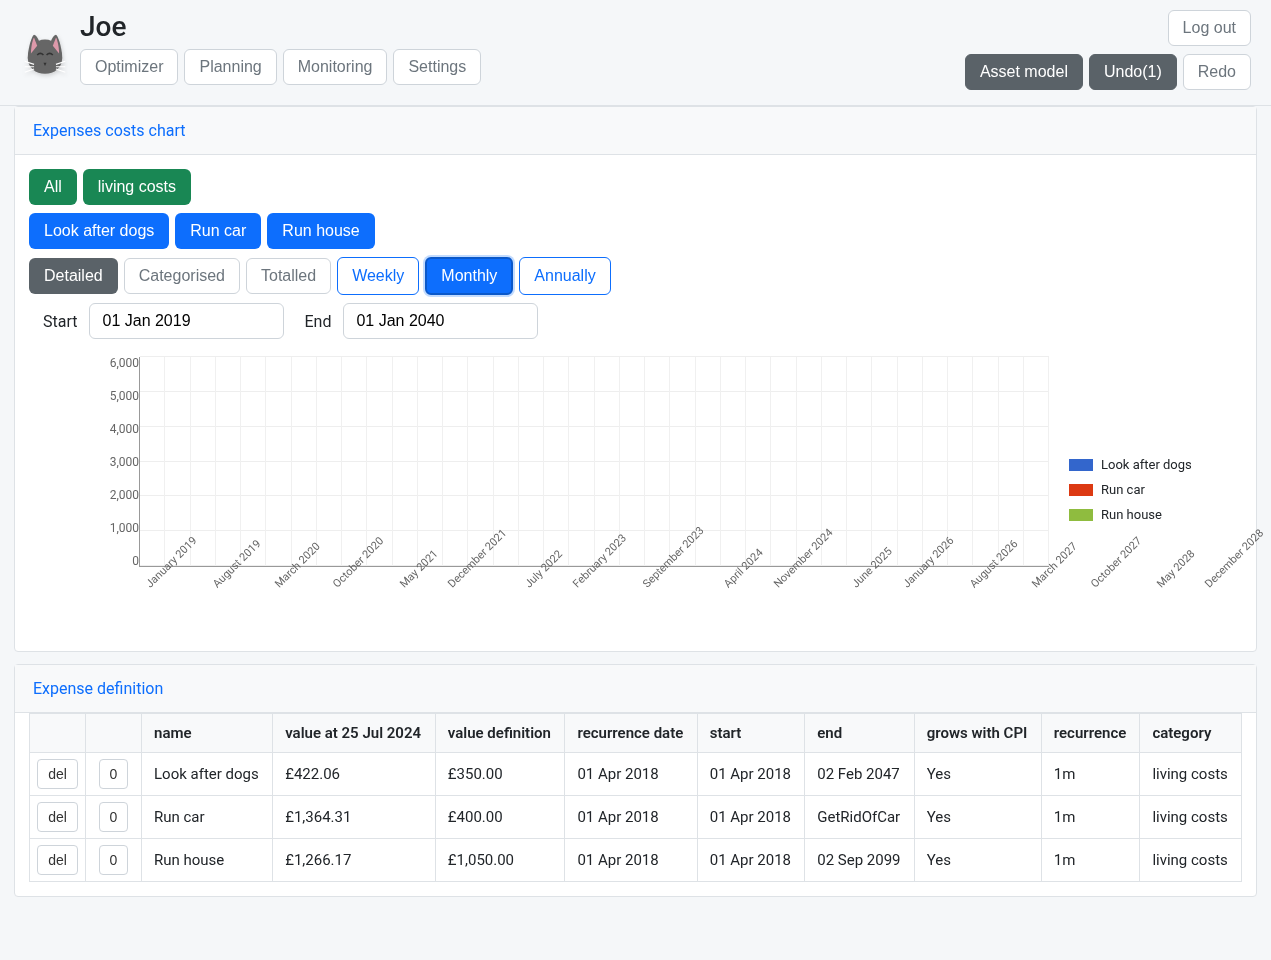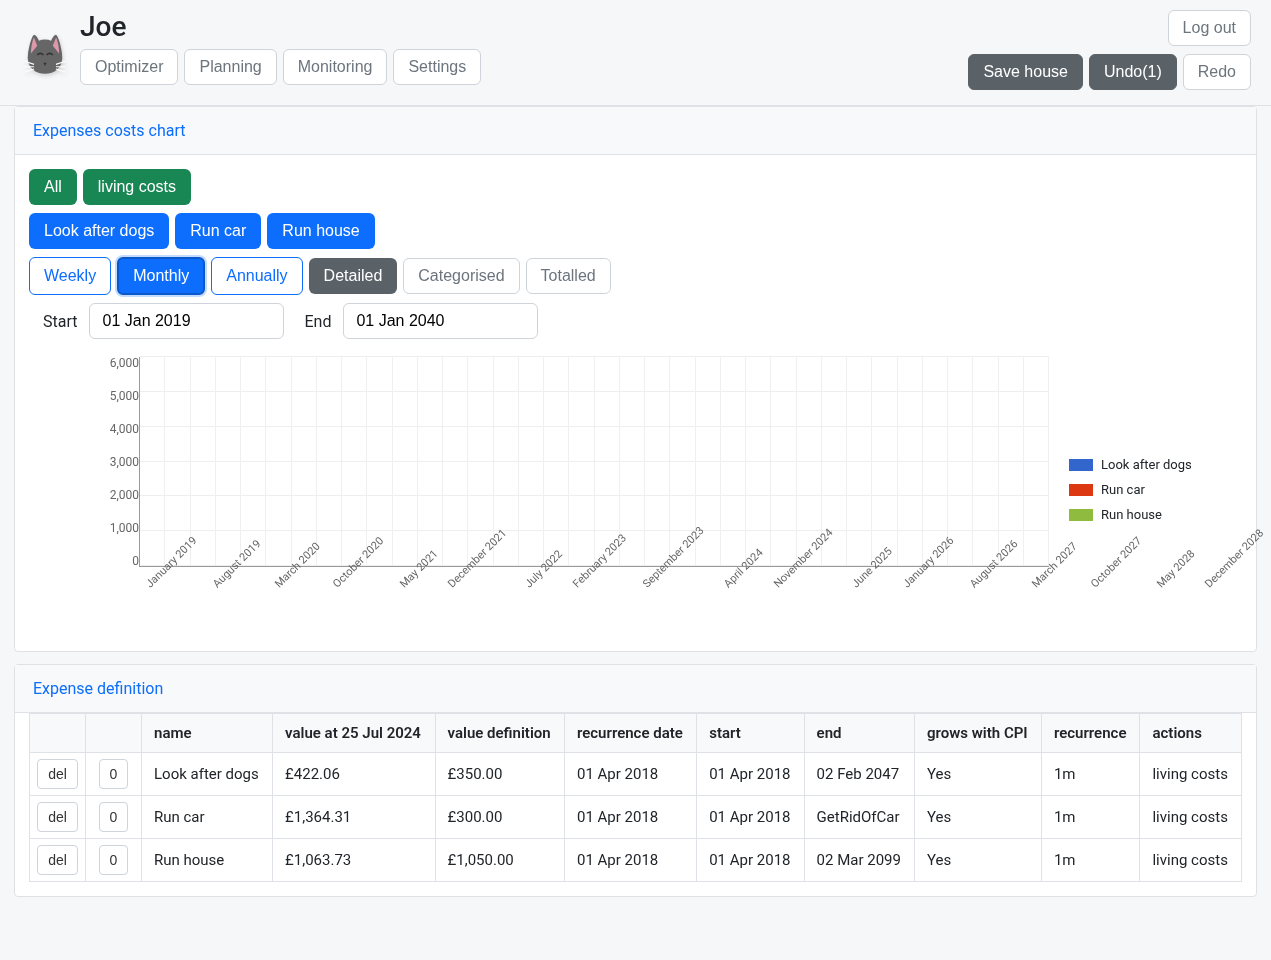--- a/index.html
+++ b/index.html
@@ -86,21 +86,21 @@
         <button class="nav-btn">Planning</button>
         <button class="nav-btn">Monitoring</button>
         <button class="nav-btn">Settings</button>
       </div>
   </div>
   <div class="right-actions">
     <div class="action-row">
       <button class="btn-outline">Log out</button>
     </div>
     <div class="action-row">
-      <button class="btn-dark">Save house</button>
+      <button class="btn-dark">Asset model</button>
       <button class="btn-dark">Undo(1)</button>
       <button class="btn-outline">Redo</button>
     </div>
   </div>
 </div>
 
 <div class="panel">
   <div class="panel-header">
     <a href="#">Expenses costs chart</a>
   </div>
@@ -108,29 +108,29 @@
     <div class="filter-row">
       <button class="pill pill-green">All</button>
       <button class="pill pill-green">living costs</button>
     </div>
     <div class="filter-row" id="series-row">
         <button class="pill pill-blue">Look after dogs</button>
         <button class="pill pill-blue">Run car</button>
         <button class="pill pill-blue">Run house</button>
       </div>
     <div class="filter-row">
+      <span id="view-row" style="display:flex;gap:6px;margin-left:0;">
+          <button class="pill pill-dark">Detailed</button>
+          <button class="pill pill-outline">Categorised</button>
+          <button class="pill pill-outline">Totalled</button>
+        </span>
       <span id="gran-row" style="display: flex; gap: 6px;">
           <button class="pill pill-blue-outline">Weekly</button>
           <button class="pill pill-blue-selected">Monthly</button>
           <button class="pill pill-blue-outline">Annually</button>
-        </span>
-      <span id="view-row" style="display:flex;gap:6px;margin-left:0;">
-          <button class="pill pill-dark">Detailed</button>
-          <button class="pill pill-outline">Categorised</button>
-          <button class="pill pill-outline">Totalled</button>
         </span>
     </div>
     <div class="filter-row">
       <span class="date-label">Start</span>
       <input class="date-input" value="01 Jan 2019" style="">
       <span class="date-label">End</span>
       <input class="date-input" value="01 Jan 2040" style="">
     </div>
 
     <div class="chart-wrap">
@@ -1503,21 +1503,21 @@
             <th></th>
             <th></th>
             <th>name</th>
             <th>value at 25 Jul 2024</th>
             <th>value definition</th>
             <th>recurrence date</th>
             <th>start</th>
             <th>end</th>
             <th>grows with CPI</th>
             <th>recurrence</th>
-            <th>actions</th>
+            <th>category</th>
           </tr>
         </thead>
       <tbody id="defs-body">
           <tr>
             <td class="action-cell"><button class="tbl-btn">del</button></td>
             <td class="action-cell"><button class="tbl-btn">0</button></td>
             <td>Look after dogs</td>
             <td>£422.06</td>
             <td>£350.00</td>
             <td>01 Apr 2018</td>
@@ -1525,37 +1525,37 @@
             <td>02 Feb 2047</td>
             <td>Yes</td>
             <td>1m</td>
             <td>living costs</td>
           </tr>
           <tr>
             <td class="action-cell"><button class="tbl-btn">del</button></td>
             <td class="action-cell"><button class="tbl-btn">0</button></td>
             <td>Run car</td>
             <td>£1,364.31</td>
-            <td>£300.00</td>
+            <td>£400.00</td>
             <td>01 Apr 2018</td>
             <td>01 Apr 2018</td>
             <td>GetRidOfCar</td>
             <td>Yes</td>
             <td>1m</td>
             <td>living costs</td>
           </tr>
           <tr>
             <td class="action-cell"><button class="tbl-btn">del</button></td>
             <td class="action-cell"><button class="tbl-btn">0</button></td>
             <td>Run house</td>
-            <td>£1,063.73</td>
+            <td>£1,266.17</td>
             <td>£1,050.00</td>
             <td>01 Apr 2018</td>
             <td>01 Apr 2018</td>
-            <td>02 Mar 2099</td>
+            <td>02 Sep 2099</td>
             <td>Yes</td>
             <td>1m</td>
             <td>living costs</td>
           </tr>
         </tbody>
     </table>
   </div>
 </div>
 
 </body></html>

